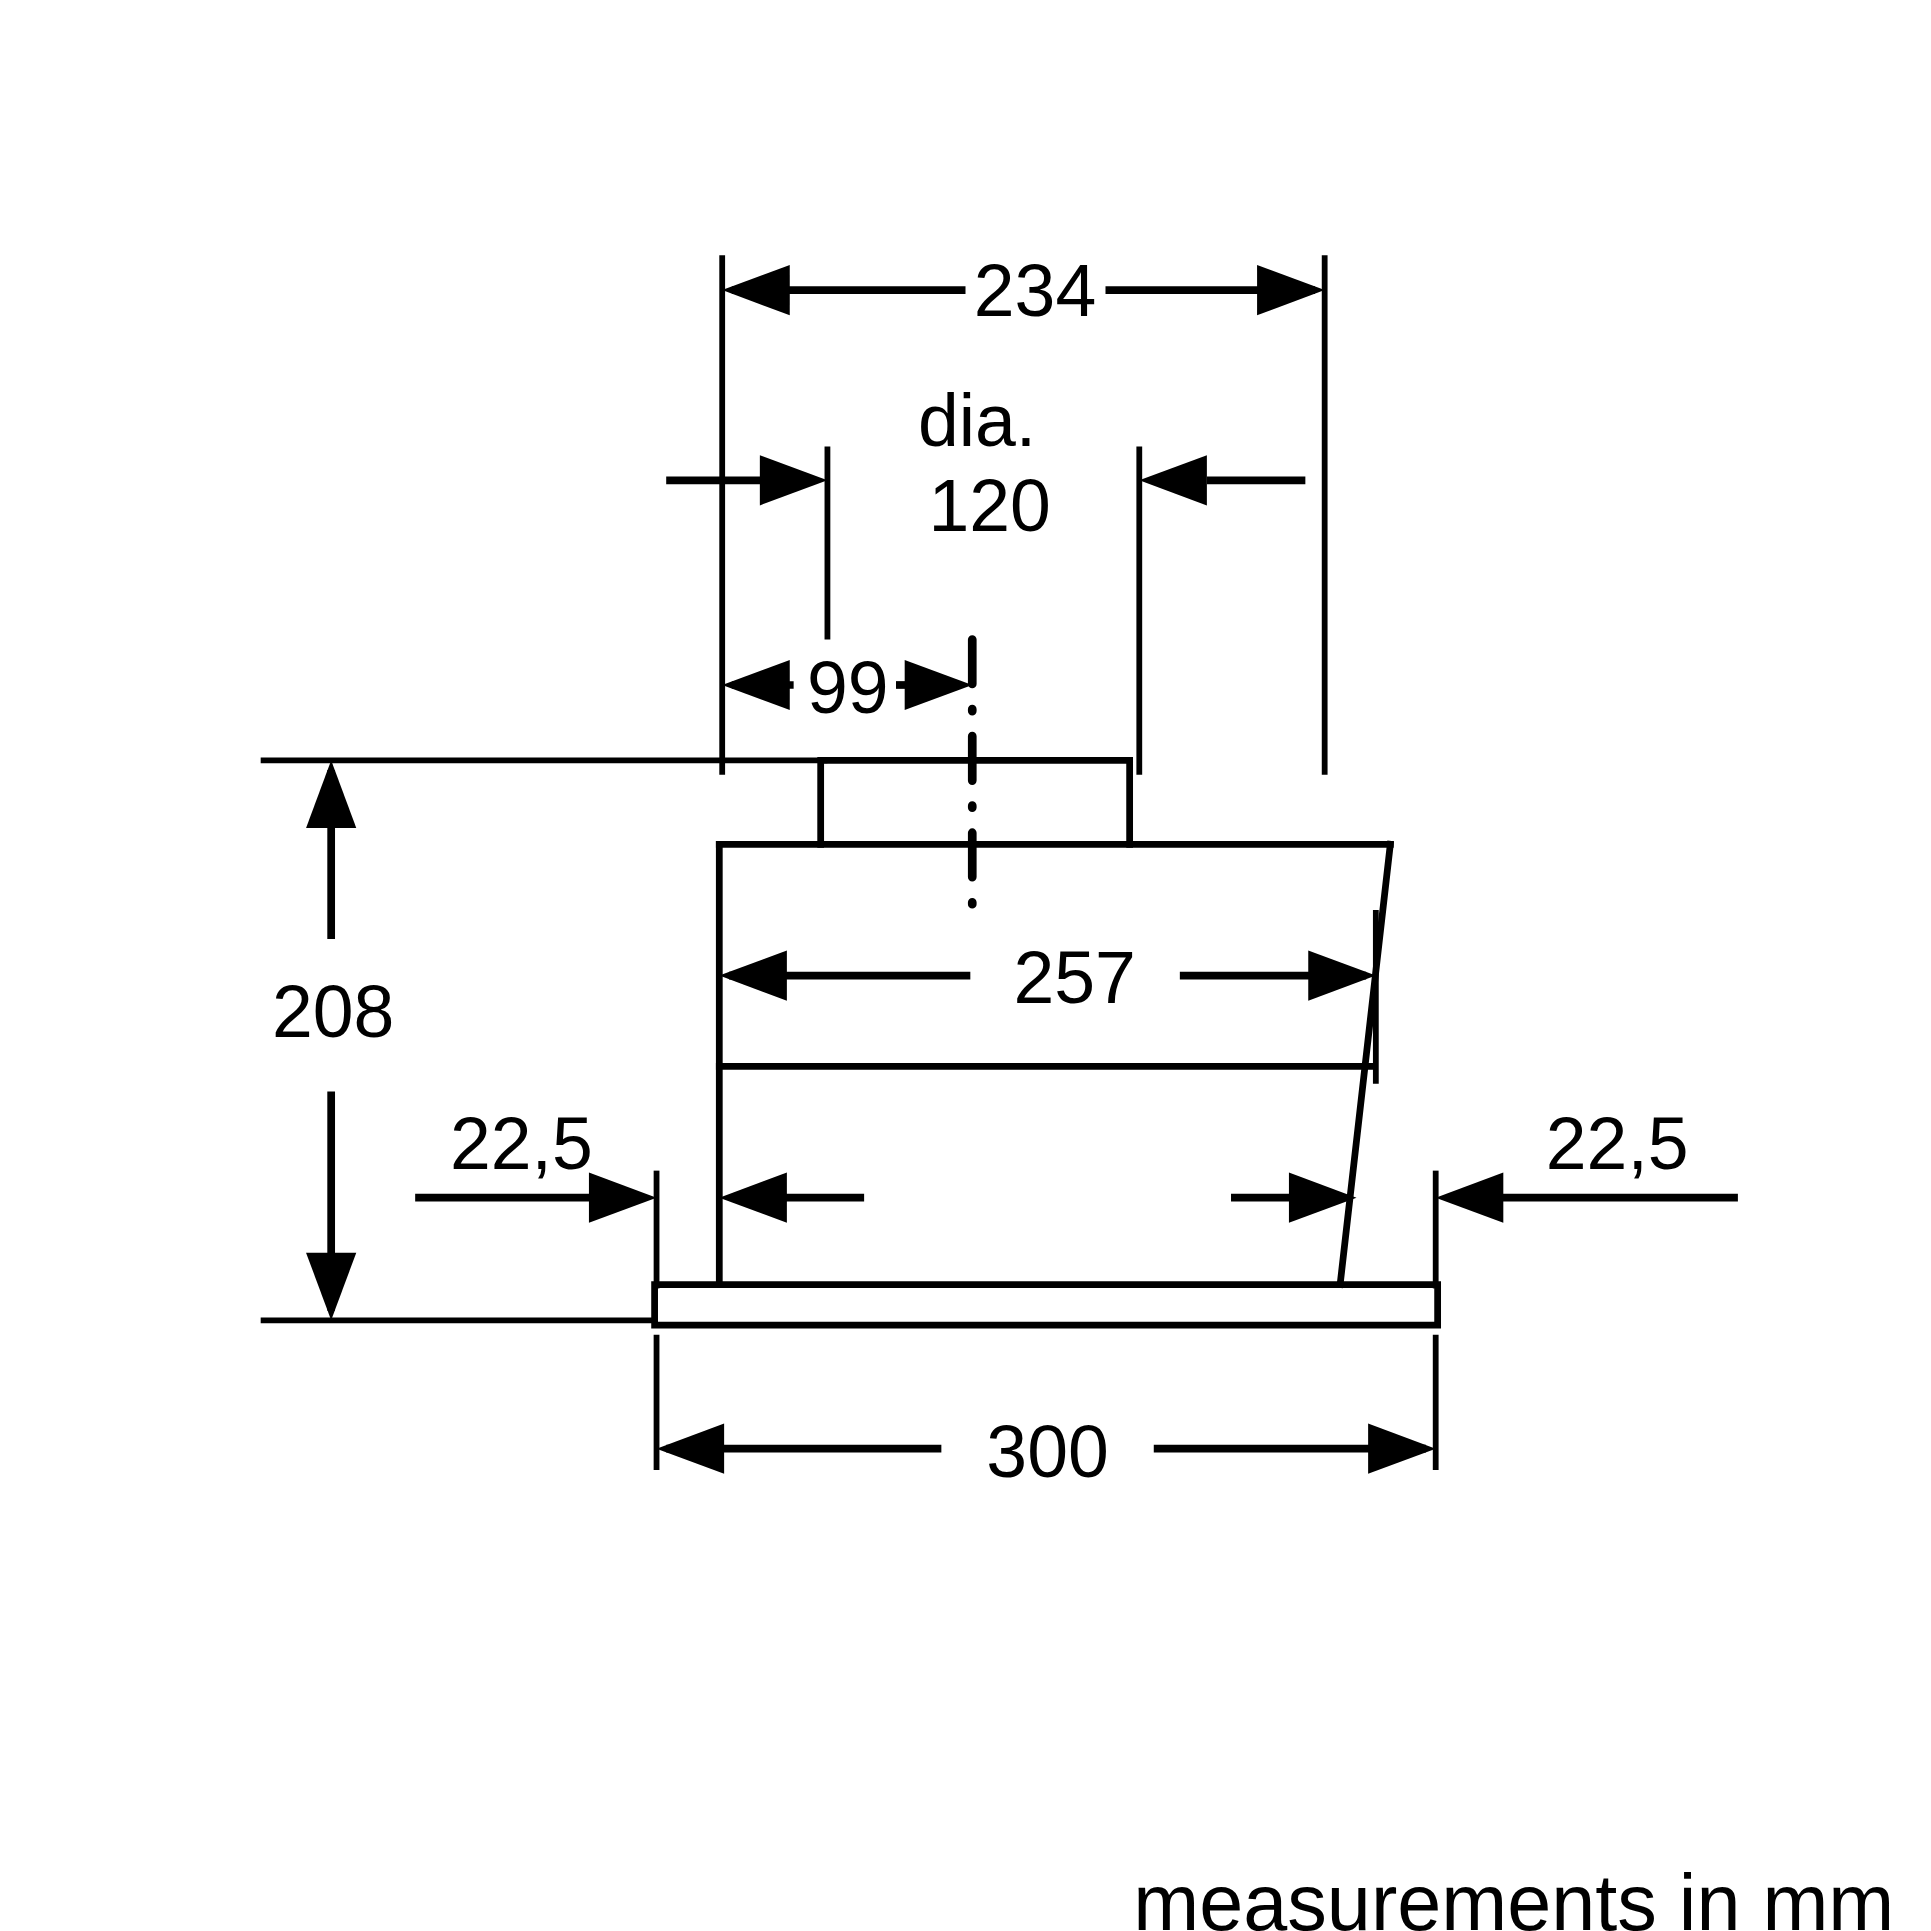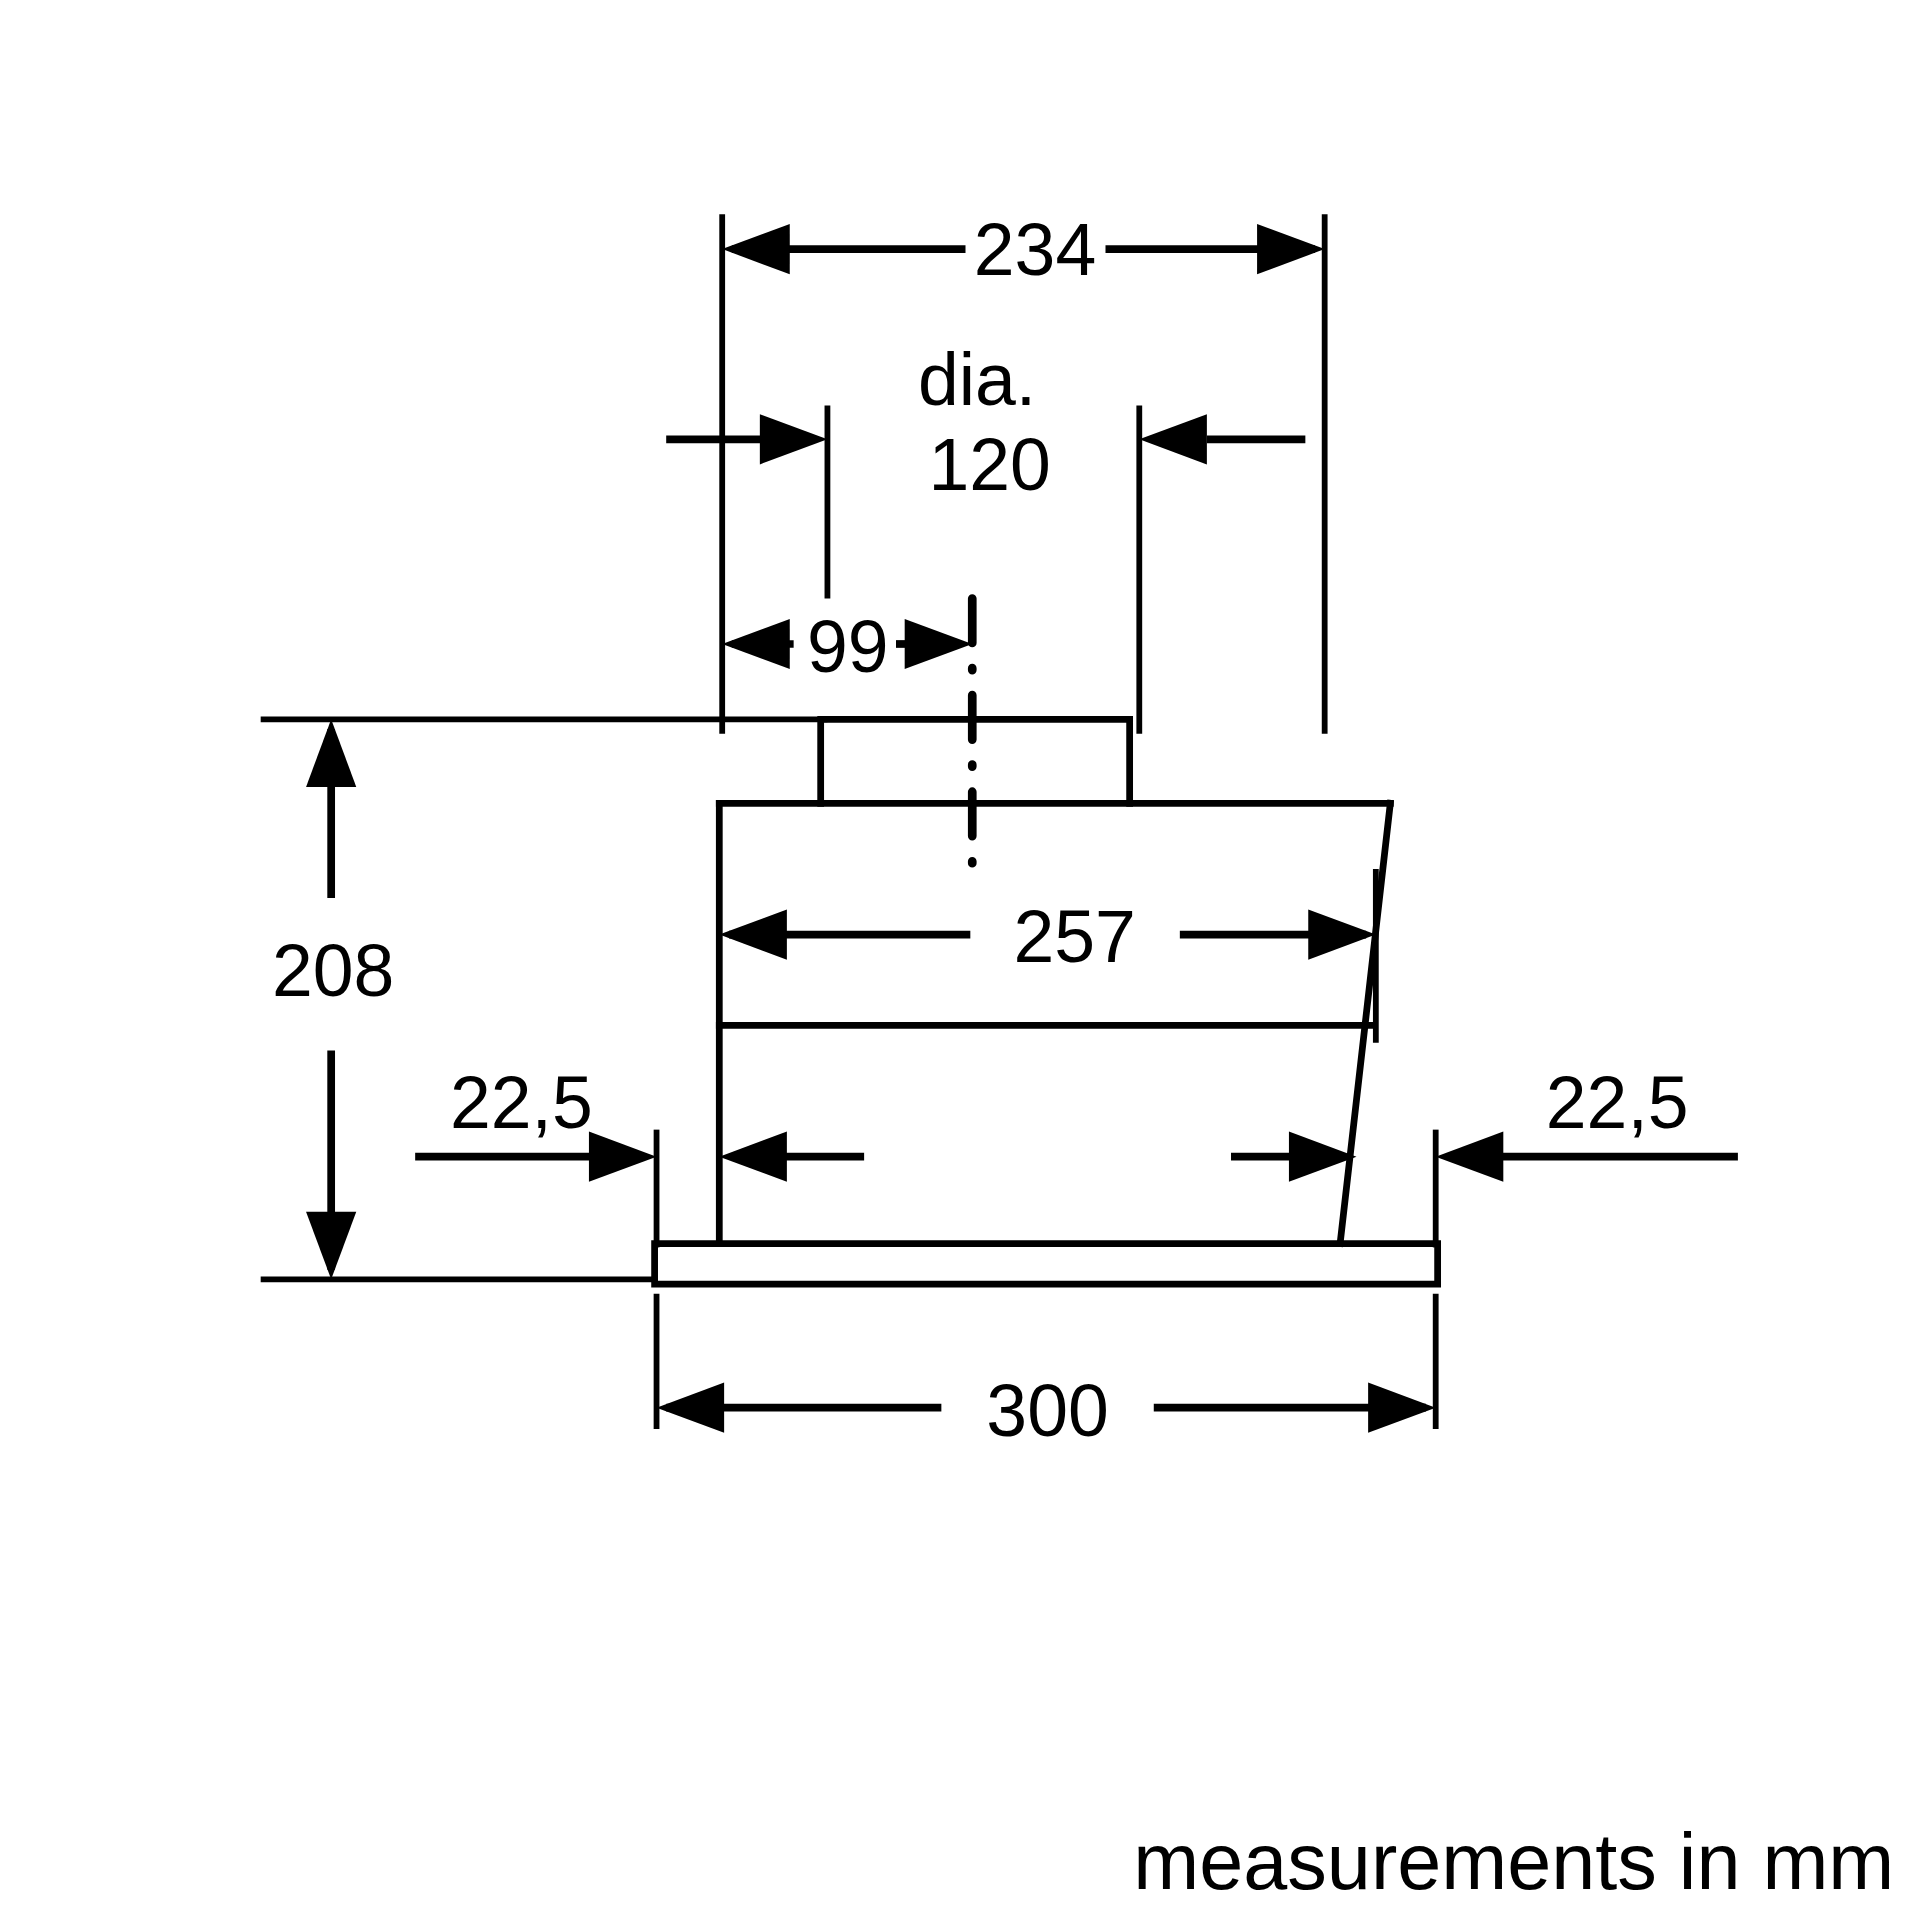--- a/index.html
+++ b/index.html
@@ -11,20 +11,21 @@
     width: 1931px;
     height: 1931px;
     font-family: "Liberation Sans", sans-serif;
     overflow: hidden;
   }
   #drawing-root {
     position: relative;
     width: 1931px;
     height: 1603px;
     background: #ffffff;
+    margin-top: 41px;
   }
   svg#technical-drawing {
     display: block;
     width: 1931px;
     height: 1931px;
   }
   .part-line {
     fill: none;
     stroke: #000000;
     stroke-width: 7;

